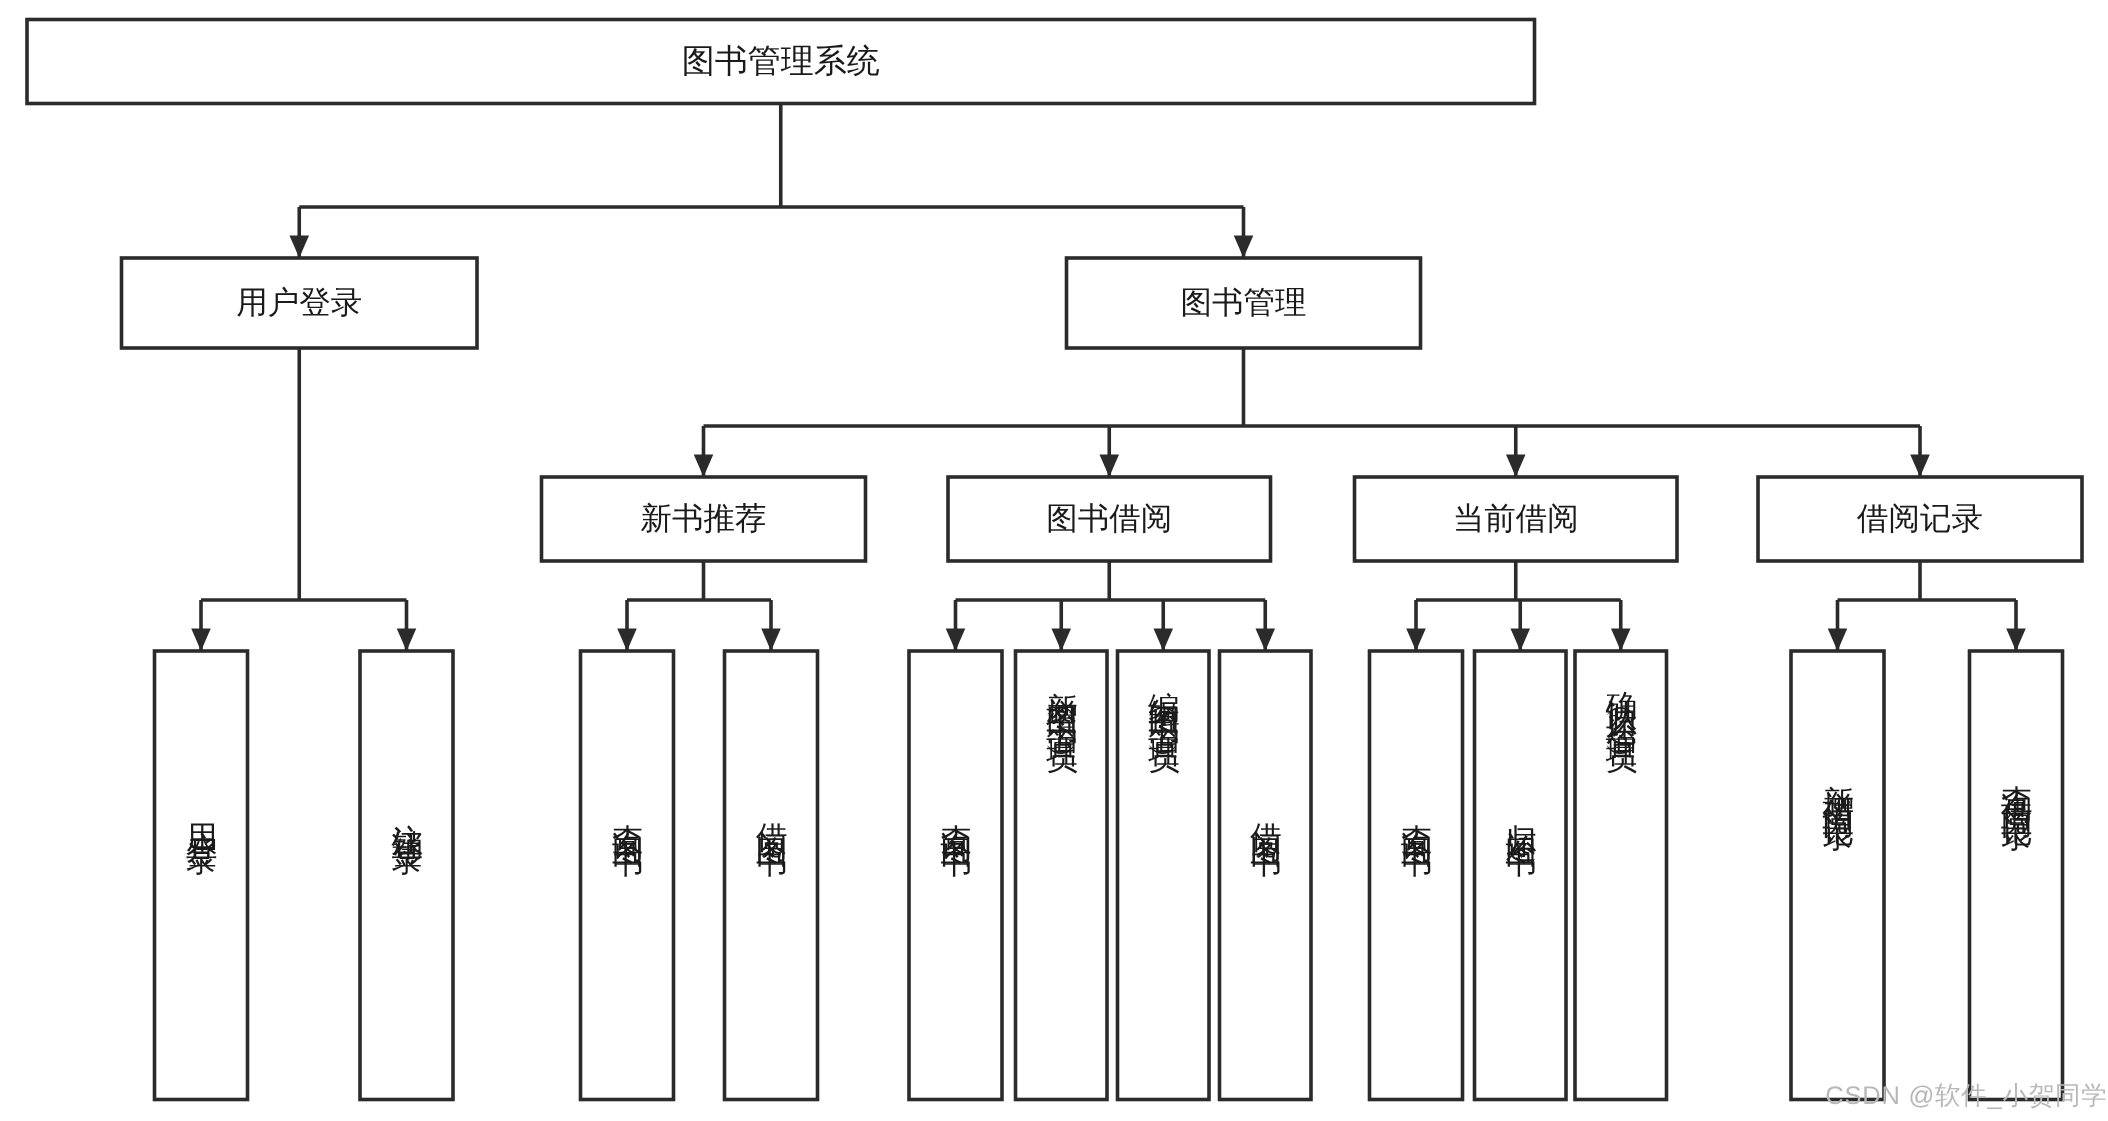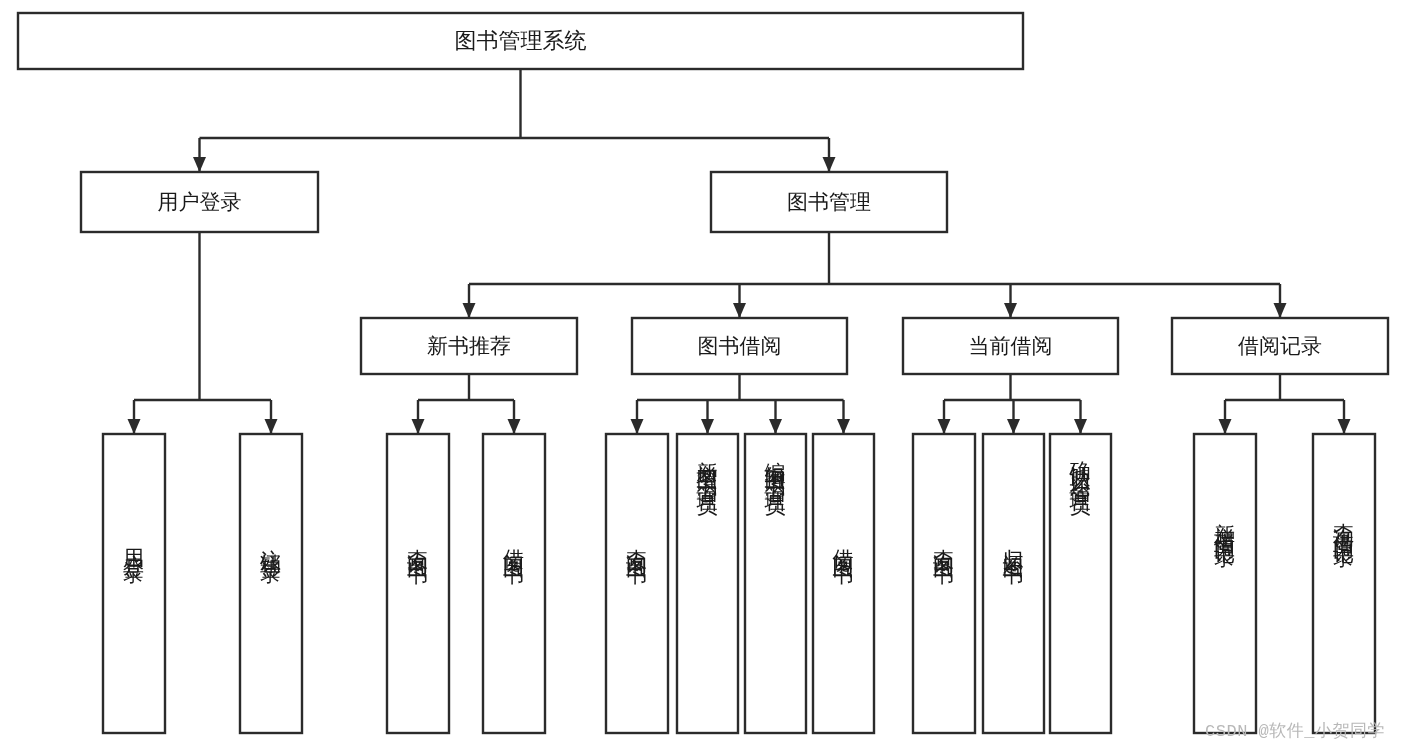--- a/index.html
+++ b/index.html
@@ -74,23 +74,23 @@
     font-size: 21px;
     line-height: 1;
     letter-spacing: 5px;
     color: #1a1a1a;
     white-space: nowrap;
     text-align: center;
     transform: translateX(-50%);
   }
   .watermark {
     position: absolute;
-    right: 20px;
+    right: 0;
     bottom: 5px;
-    font-family: Liberation Mono, monospace;
+    font-family: Liberation Sans, sans-serif;
     font-size: 17px;
     color: #b8b8b8;
     letter-spacing: 0.5px;
     white-space: nowrap;
   }
 </style>
 </head>
 <body>
 
 <div id="diagram-root">

